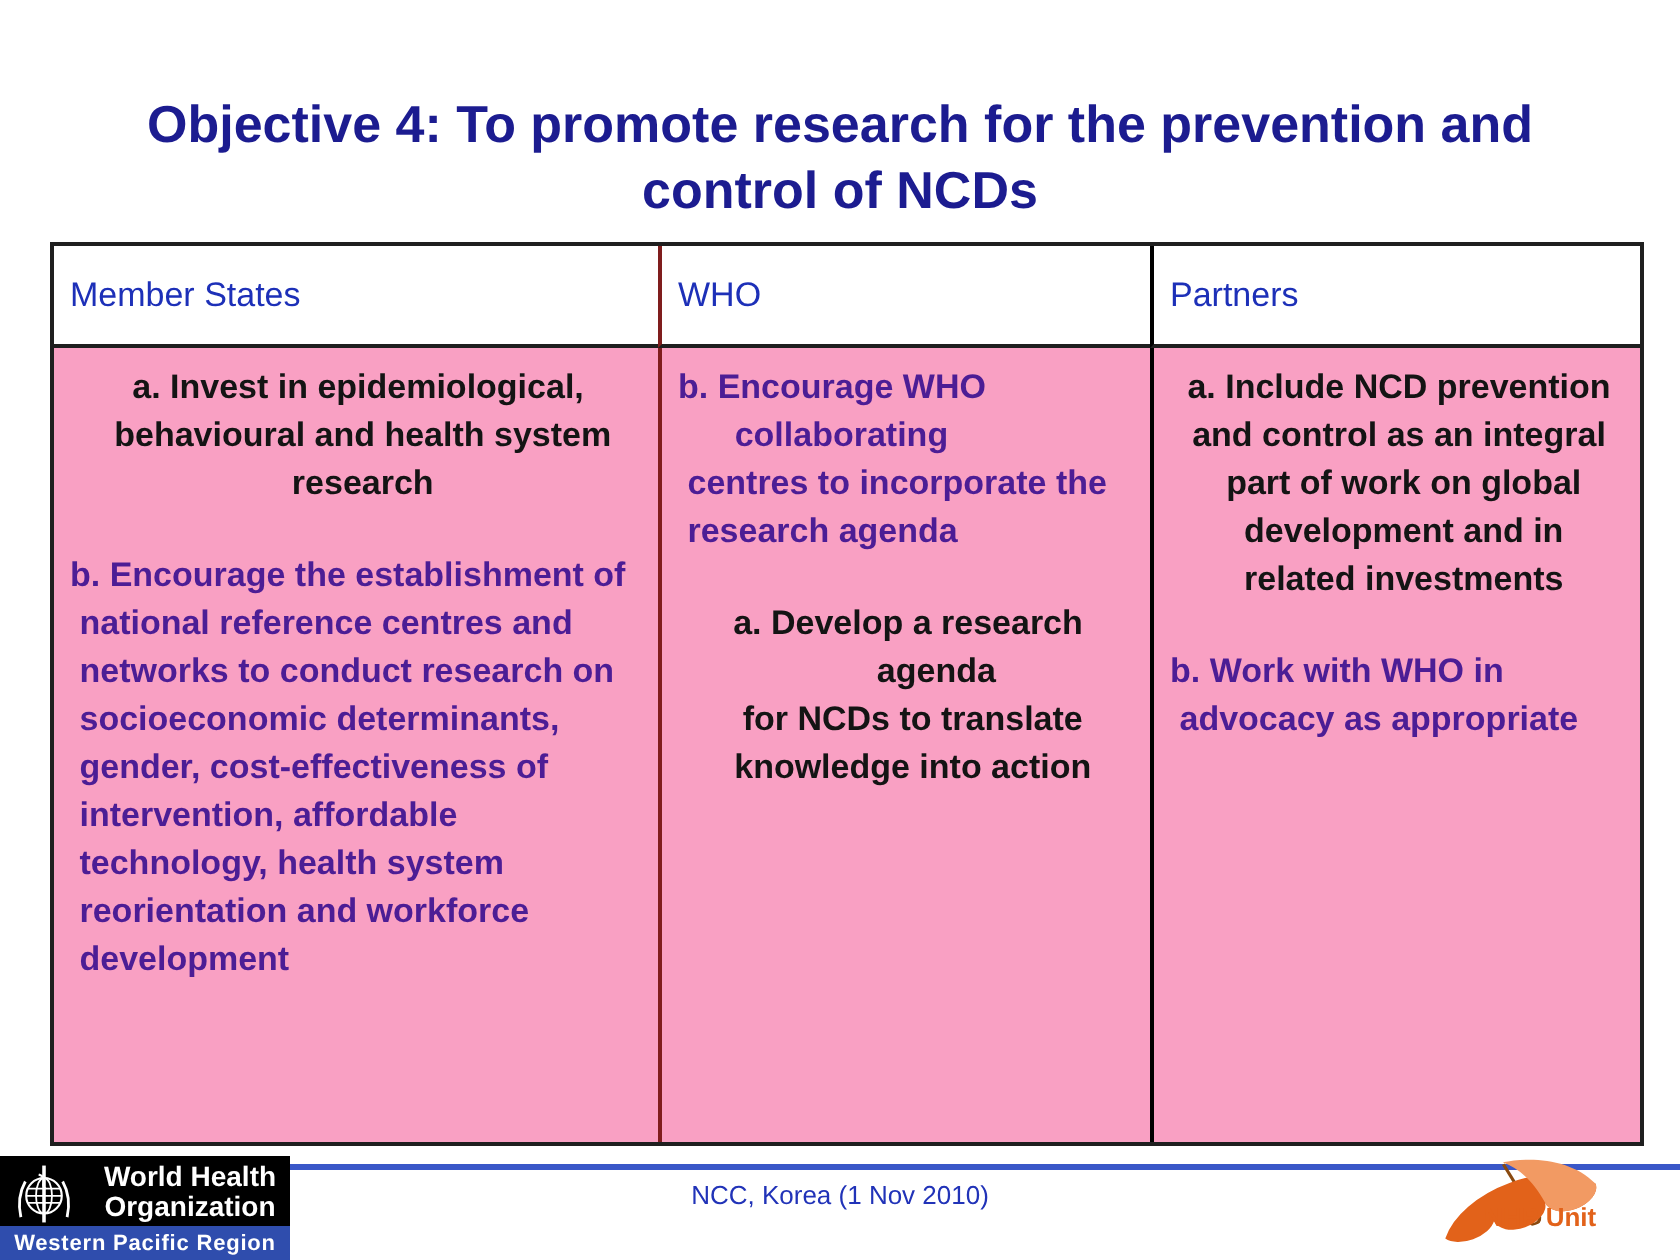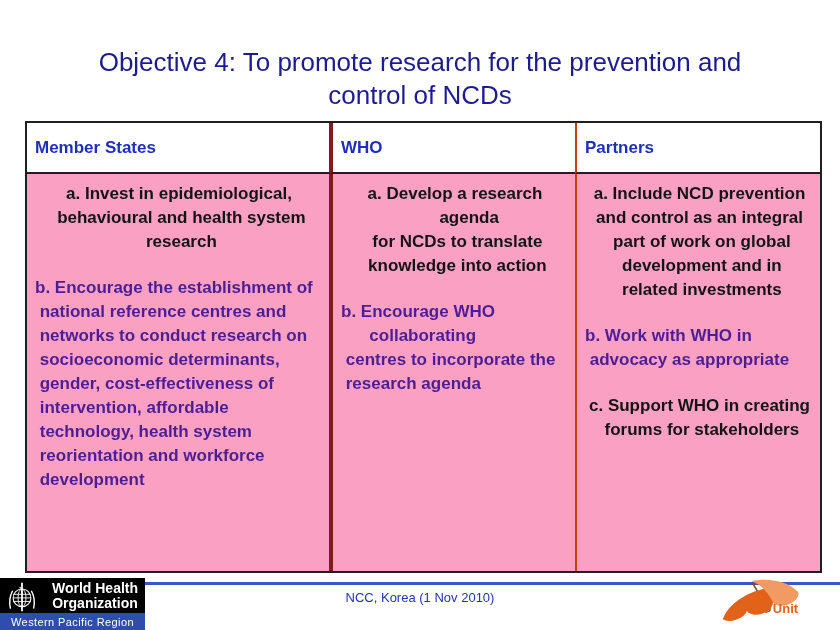--- a/index.html
+++ b/index.html
@@ -5,45 +5,45 @@
   html,body{margin:0;padding:0;}
   body{
     width:840px;height:630px;position:relative;overflow:hidden;
     background:#ffffff;
     font-family:"Liberation Sans", sans-serif;
   }
   .slide{position:absolute;inset:0;}
   
   .title{
     position:absolute;top:46px;left:60px;width:720px;
-    text-align:center;font-size:26px;line-height:33px;font-weight:400;
+    text-align:center;font-size:26px;line-height:33px;font-weight:700;
     color:#1c1c90;
   }
   
   .grid-table{
     position:absolute;left:25px;top:121px;width:797px;height:452px;
     display:grid;
     grid-template-columns:302px 246px 245px;
     grid-template-rows:51px 397px;
     border:2px solid #1f1f1f;
     box-sizing:border-box;
   }
   .hcell{
     background:#ffffff;border-bottom:2px solid #1f1f1f;
     display:flex;align-items:center;
     padding:0 8px;box-sizing:border-box;
-    font-size:17px;font-weight:700;color:#1d30b8;
+    font-size:17px;font-weight:400;color:#1d30b8;
   }
   .bcell{
     background:#f9a0c3;
     padding:8px 6px 0 8px;box-sizing:border-box;
     font-size:17px;font-weight:700;line-height:24px;
   }
-  .c1{border-left:4px solid #7f1d1d;}
-  .c2{border-left:2px solid #c2410c;}
+  .c1{border-left:2px solid #7f1d1d;}
+  .c2{border-left:2px solid #000000;}
   .para{white-space:pre-wrap;margin:0 0 22px 0;}
   .para:last-child{margin-bottom:0;}
   .para.black{color:#141414;text-align:center;}
   .para.blue{color:#4c1d95;}
   
   .footer-line{
     position:absolute;left:145px;top:582px;width:695px;height:3px;
     background:#3a57c8;
   }
   .who-logo{
@@ -51,21 +51,21 @@
     background:#000000;
   }
   .who-emblem{position:absolute;left:4px;top:3px;}
   .who-name{
     position:absolute;left:46px;top:3px;width:98px;
     color:#ffffff;font-weight:700;font-size:14px;line-height:15px;
     text-align:center;
   }
   .who-region{
     position:absolute;left:0;bottom:0;width:145px;height:17px;
-    background:#2f4dad;color:#ffffff;font-weight:400;font-size:11px;
+    background:#2f4dad;color:#ffffff;font-weight:700;font-size:11px;
     display:flex;align-items:center;justify-content:center;
     letter-spacing:0.4px;
   }
   .ncc-text{
     position:absolute;left:270px;top:590px;width:300px;
     text-align:center;font-size:13px;font-weight:400;color:#2133b8;
   }
   .nhp-unit{position:absolute;left:700px;top:575px;width:140px;height:55px;}
   .umbrella-icon{
     position:absolute;left:14px;top:4px;
@@ -95,39 +95,37 @@
  national reference centres and
  networks to conduct research on
  socioeconomic determinants,
  gender, cost-effectiveness of
  intervention, affordable
  technology, health system
  reorientation and workforce
  development</div>
       </div>
     <div class="bcell c1">
+        <div class="para blue">b. Encourage WHO
+      collaborating
+ centres to incorporate the
+ research agenda</div>
         <div class="para black">a. Develop a research
       agenda
  for NCDs to translate
  knowledge into action</div>
-        <div class="para blue">b. Encourage WHO
-      collaborating
- centres to incorporate the
- research agenda</div>
       </div>
     <div class="bcell c2">
         <div class="para black">a. Include NCD prevention
 and control as an integral
  part of work on global
  development and in
  related investments</div>
         <div class="para blue">b. Work with WHO in
  advocacy as appropriate</div>
-        <div class="para black">c. Support WHO in creating
- forums for stakeholders</div>
       </div>
   </div>
 
   <div class="footer-line"></div>
 
   <div class="who-logo">
     <span class="who-emblem">
       <svg width="36" height="32" viewBox="0 0 36 36">
         <g stroke="#ffffff" fill="none">
           <circle cx="18" cy="19" r="10" stroke-width="1.2"></circle>

